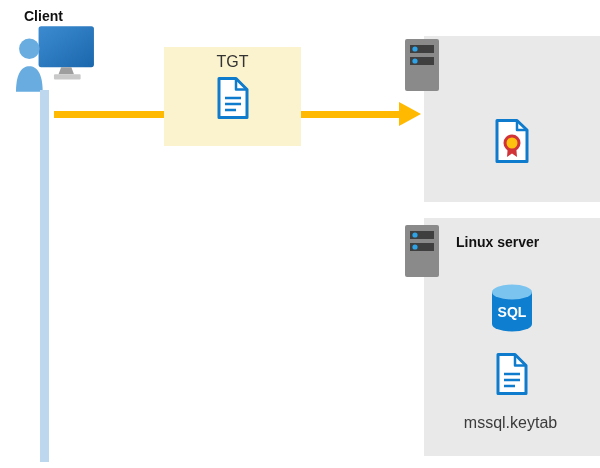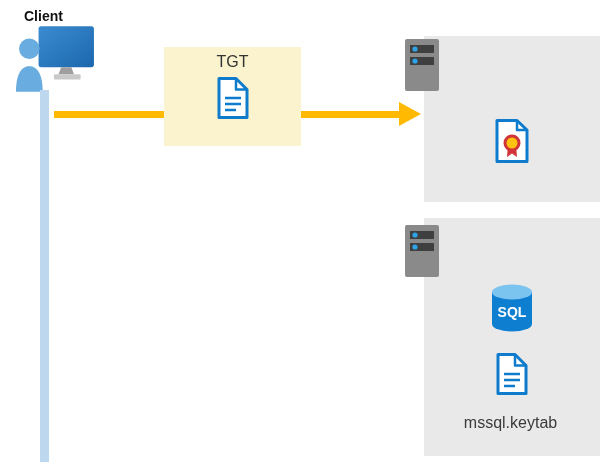--- a/index.html
+++ b/index.html
@@ -116,20 +116,21 @@
   <div class="abs panel ls-panel"></div>
 
   <svg class="abs ls-server-icon" width="36" height="54" viewBox="0 0 36 54" aria-hidden="true">
     <rect x="1" y="1" width="34" height="52" rx="2" fill="#8A8A8A"></rect>
     <rect x="6" y="7" width="24" height="8" fill="#3F3F3F"></rect>
     <circle cx="11" cy="11" r="2.6" fill="#2EA3E8"></circle>
     <rect x="6" y="19" width="24" height="8" fill="#3F3F3F"></rect>
     <circle cx="11" cy="23" r="2.6" fill="#2EA3E8"></circle>
   </svg>
 
+  <div class="abs bold-label ls-label">Linux server</div>
 
   <svg class="abs sql-icon" width="44" height="50" viewBox="0 0 44 50" aria-hidden="true">
     <path d="M2 9 L2 41 A 20 7.5 0 0 0 42 41 L42 9 Z" fill="#0E7FD0"></path>
     <ellipse cx="22" cy="9" rx="20" ry="7.5" fill="#7CC4F0"></ellipse>
     <text x="22" y="34" text-anchor="middle" font-family="Liberation Sans, sans-serif" font-size="14" font-weight="bold" fill="#ffffff">SQL</text>
   </svg>
 
   <svg class="abs keytab-icon" width="34" height="44" viewBox="0 0 34 42" aria-hidden="true">
     <path d="M3 1.5 H20 L31 12.5 V40.5 H3 Z" fill="#fff" stroke="#0F7BCC" stroke-width="3" stroke-linejoin="round"></path>
     <path d="M20 1.5 V12.5 H31" fill="none" stroke="#0F7BCC" stroke-width="2.5" stroke-linejoin="round"></path>

